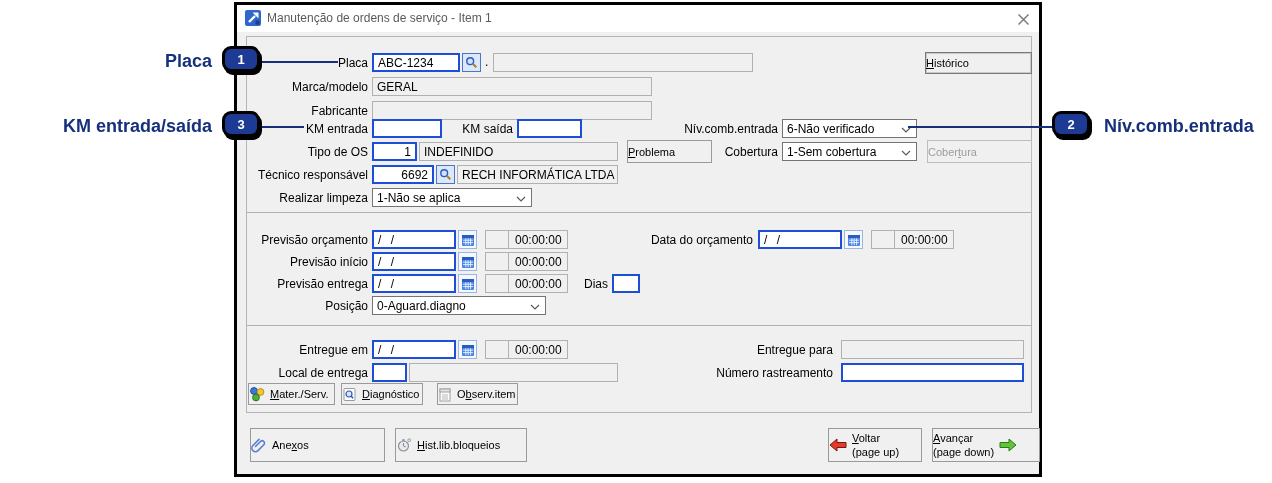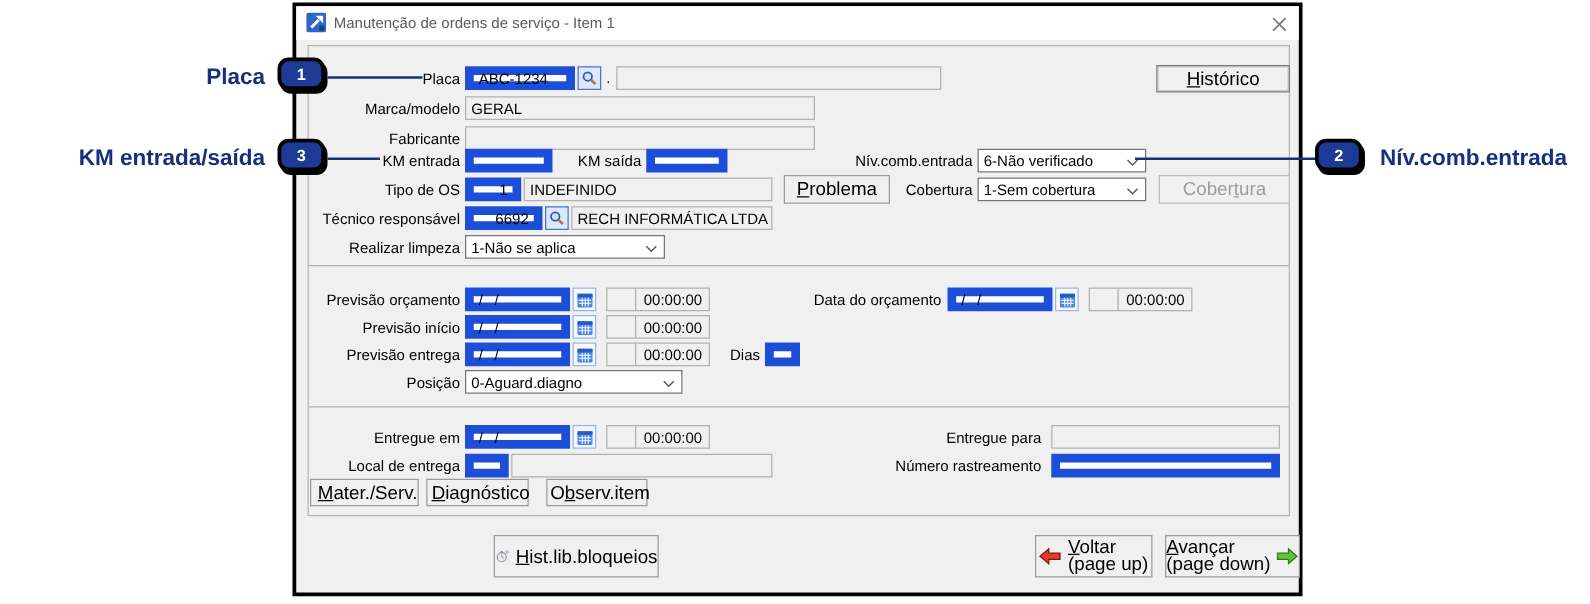--- a/index.html
+++ b/index.html
@@ -16,40 +16,40 @@
   .title-icon { position:absolute; left:8px; top:5px; width:16px; height:16px; }
   .close-btn { position:absolute; left:777px; top:5px; width:18px; height:18px;
                display:flex; align-items:center; justify-content:center; cursor:pointer; }
 
   .groupbox { position:absolute; left:9px; top:31px; width:786px; height:377px;
               border:1px solid #b4b4b4; background:#f0f0f0; }
   .sep { position:absolute; height:1px; background:#b1b1b1; }
 
   .lbl { position:absolute; height:19px; font-size:12px; color:#000;
          display:flex; align-items:center; justify-content:flex-end; white-space:nowrap; }
-  .inp { position:absolute; height:19px; background:#fff; border:7px solid #1d4ed8;
+  .inp { position:absolute; height:19px; background:#fff; border:2px solid #1d4ed8;
          font-size:12px; display:flex; align-items:center; padding:0 4px; white-space:nowrap; }
   .inp.num { justify-content:flex-end; }
   .ro  { position:absolute; height:19px; background:#f0f0f0; border:1px solid #b1b1b1;
          font-size:12px; display:flex; align-items:center; padding:0 4px; white-space:nowrap; overflow:hidden; }
   .date { letter-spacing:3px; }
   .sel { position:absolute; height:19px; background:#fff; border:1px solid #747474;
          font-size:12px; display:flex; align-items:center; padding:0 18px 0 4px; white-space:nowrap; }
   .sel .chev { position:absolute; right:5px; top:7px; }
   .tbox-s { position:absolute; width:24px; height:19px; background:#f0f0f0; border:1px solid #b1b1b1; }
   .tbox   { position:absolute; height:19px; background:#f0f0f0; border:1px solid #b1b1b1;
             font-size:12px; display:flex; align-items:center; padding-left:6px; }
   .calbtn { position:absolute; width:19px; height:19px; background:#f5f8ff; border:1px solid #9db6dd;
             display:flex; align-items:center; justify-content:center; cursor:pointer; }
   .lookup { position:absolute; width:19px; height:19px; background:#dce8fa; border:1px solid #4a76c4;
             display:flex; align-items:center; justify-content:center; cursor:pointer; }
   .dot { position:absolute; font-size:12px; }
 
-  .btn { position:absolute; background:#f0f0f0; border:1px solid #9a9a9a; font-size:15px; color:#000;
-         display:flex; align-items:center; justify-content:center; gap:5px; cursor:pointer;
+  .btn { position:absolute; background:#f0f0f0; border:1px solid #9a9a9a; font-size:11px; color:#000;
+         display:flex; align-items:center; justify-content:flex-start; gap:5px; cursor:pointer;
          font-family:"Liberation Sans", sans-serif; white-space:nowrap; }
   .btn.default { border-color:#7a7a7a; box-shadow:inset 0 0 0 1px #c8c8c8; }
   .btn.disabled { color:#9d9d9d; border-color:#bdbdbd; cursor:default; }
   .u { text-decoration:underline; }
   .btn .twolines { display:flex; flex-direction:column; align-items:flex-start; line-height:14px; }
 
   
   .ann-label { position:absolute; font-size:18px; font-weight:bold; color:#16307c;
                height:28px; line-height:28px; white-space:nowrap; z-index:30; }
   .badge { position:absolute; width:38px; height:26px; background:#1d3a94; border:3px solid #000;
@@ -283,20 +283,26 @@
         <rect x="2" y="2" width="10" height="3" fill="#e4e4e4" stroke="#a0a0a0"></rect>
         <g stroke="#a8b0c8" stroke-width="0.9">
             <line x1="4" y1="8" x2="10" y2="8"></line>
             <line x1="4" y1="10" x2="10" y2="10"></line>
             <line x1="4" y1="12" x2="10" y2="12"></line>
           </g>
       </svg>
       <span><span>O</span><span class="u">b</span><span>serv.item</span></span>
     </button>
 
+    <button class="btn" style="left:13px;top:423px;width:135px;height:34px;">
+      <svg width="16" height="16" viewBox="0 0 16 16">
+        <path d="M4.5,9.5 L9.5,4.5 a2.3,2.3 0 0 1 3.3,3.3 L7,13.6 a3.6,3.6 0 0 1 -5.1,-5.1 L8,2.4" fill="none" stroke="#5b7fd4" stroke-width="1.6" stroke-linecap="round"></path>
+      </svg>
+      <span><span>Ane</span><span class="u">x</span><span>os</span></span>
+    </button>
     <button class="btn" style="left:158px;top:423px;width:132px;height:34px;">
       <svg width="16" height="16" viewBox="0 0 16 16">
         <circle cx="7.5" cy="9" r="5" fill="#e8eaed" stroke="#8d939b" stroke-width="1.2"></circle>
         <rect x="6.3" y="2.2" width="2.4" height="2" fill="#8d939b"></rect>
         <line x1="7.5" y1="9" x2="7.5" y2="6" stroke="#8d939b" stroke-width="1.1"></line>
         <line x1="7.5" y1="9" x2="9.6" y2="10" stroke="#8d939b" stroke-width="1.1"></line>
         <circle cx="13.2" cy="3.2" r="1.4" fill="none" stroke="#8d939b" stroke-width="0.9"></circle>
       </svg>
       <span><span></span><span class="u">H</span><span>ist.lib.bloqueios</span></span>
     </button>

